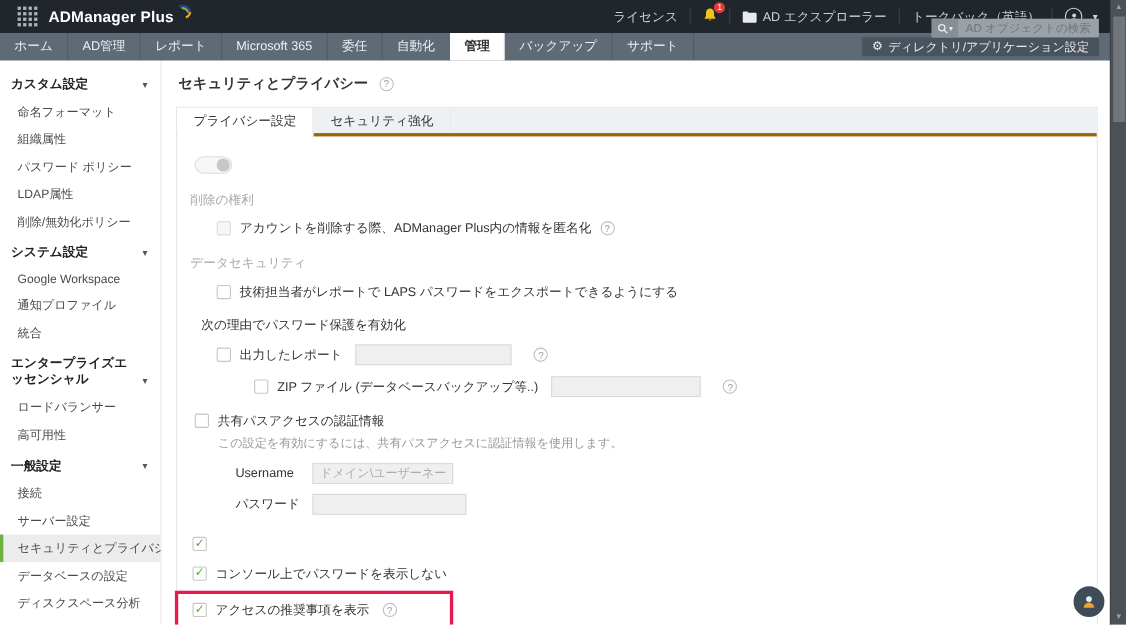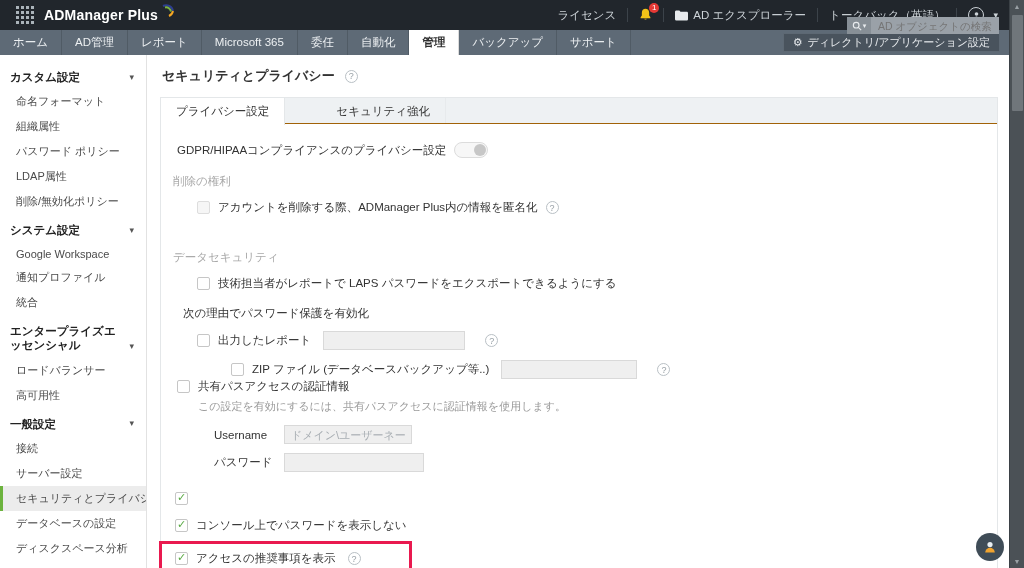--- a/index.html
+++ b/index.html
@@ -39,21 +39,21 @@
   .side-caret { font-size:9px; color:#555; flex:none; margin-left:4px; }
   .side-item { padding:5px 8px 5px 13px; color:#4a4a4a; font-size:11px; cursor:pointer; border-left:3px solid transparent; white-space:nowrap; }
   .side-item.active { background:#ececec; border-left:3px solid #6cb33e; }
 
   .main { flex:1; padding:12px 14px 0 13px; position:relative; background:#fff; overflow:hidden; }
   .page-title-row { display:flex; align-items:center; gap:10px; padding-left:2px; }
   .page-title { font-size:13px; font-weight:bold; color:#333; }
   .qmark { width:13px; height:13px; border-radius:50%; border:1px solid #b9c0c5; color:#98a0a6; font-size:9px; display:inline-flex; align-items:center; justify-content:center; flex:none; cursor:pointer; }
 
   .tabbox { border:1px solid #e4e7e9; margin-top:12px; width:838px; }
-  .tabbox-header { background:#eef1f3; display:flex; height:26px; border-bottom:1px solid #a16207;gap:36px; }
+  .tabbox-header { background:#eef1f3; display:flex; height:26px; border-bottom:3px solid #a16207; }
   .ctab { padding:0 15px; line-height:26px; font-size:11.5px; color:#333; cursor:pointer; }
   .ctab.active { background:#fff; border-right:1px solid #e4e7e9; height:27px; font-weight:normal; }
   .ctab.inactive { border-right:1px solid #e7eaec; }
 
   .tab-content { padding:18px 14px 14px 10px; }
   .frow { display:flex; align-items:center; gap:8px; }
   .cb { width:13px; height:13px; border:1px solid #c6c6c6; background:#fff; border-radius:2px; flex:none; position:relative; cursor:pointer; }
   .cb.checked::after { content:"✓"; position:absolute; left:1px; top:-2px; color:#58a942; font-size:11px; font-weight:bold; }
   .cb.disabled { background:#f6f6f6; border-color:#ddd; cursor:default; }
   .toggle { width:34px; height:16px; border-radius:9px; background:#f7f7f7; border:1px solid #dcdcdc; position:relative; flex:none; cursor:pointer; }
@@ -207,35 +207,34 @@
     </div>
 
     <div class="tabbox">
       <div class="tabbox-header">
         <span class="ctab active">プライバシー設定</span>
         <span class="ctab inactive">セキュリティ強化</span>
       </div>
       <div class="tab-content">
 
         <div class="frow" style="margin-left:6px;">
-          <span class="lbl">GDPR/HIPAAコンプライアンスのプライバシー設定</span>
           <span class="toggle">
               <span class="knob"></span>
             </span>
         </div>
 
         <div class="sec-label" style="margin-top:16px;margin-left:2px;">削除の権利</div>
 
         <div class="frow" style="margin-top:11px;margin-left:26px;">
           <span class="cb disabled"></span>
           <span class="lbl muted">アカウントを削除する際、ADManager Plus内の情報を匿名化</span>
           <span class="qmark">?</span>
         </div>
 
-        <div class="sec-label" style="margin-top:35px;margin-left:2px;">データセキュリティ</div>
+        <div class="sec-label" style="margin-top:17px;margin-left:2px;">データセキュリティ</div>
 
         <div class="frow" style="margin-top:11px;margin-left:26px;">
           <span class="cb"></span>
           <span class="lbl">技術担当者がレポートで LAPS パスワードをエクスポートできるようにする</span>
         </div>
 
         <div class="lbl" style="margin-top:15px;margin-left:12px;">次の理由でパスワード保護を有効化</div>
 
         <div class="frow" style="margin-top:10px;margin-left:26px;">
           <span class="cb"></span>
@@ -244,21 +243,21 @@
           <span class="qmark" style="margin-left:12px;">?</span>
         </div>
 
         <div class="frow" style="margin-top:10px;margin-left:26px;padding-left:34px;">
           <span class="cb"></span>
           <span class="lbl">ZIP ファイル (データベースバックアップ等..)</span>
           <input class="tinput" style="width: 136px; margin-left: 4px;" disabled="">
           <span class="qmark" style="margin-left:12px;">?</span>
         </div>
 
-        <div class="frow" style="margin-left:6px;">
+        <div class="frow" style="margin-top:14px;margin-left:6px;">
           <span class="cb"></span>
           <span class="lbl">共有パスアクセスの認証情報</span>
         </div>
         <div class="hint" style="margin-top:5px;margin-left:27px;">この設定を有効にするには、共有パスアクセスに認証情報を使用します。</div>
 
         <div class="frow" style="margin-top:11px;margin-left:43px;">
           <span class="lbl" style="width:62px;">Username</span>
           <input class="tinput" style="width: 128px;" disabled="" placeholder="ドメイン\ユーザーネーム">
         </div>
         <div class="frow" style="margin-top:9px;margin-left:43px;">

